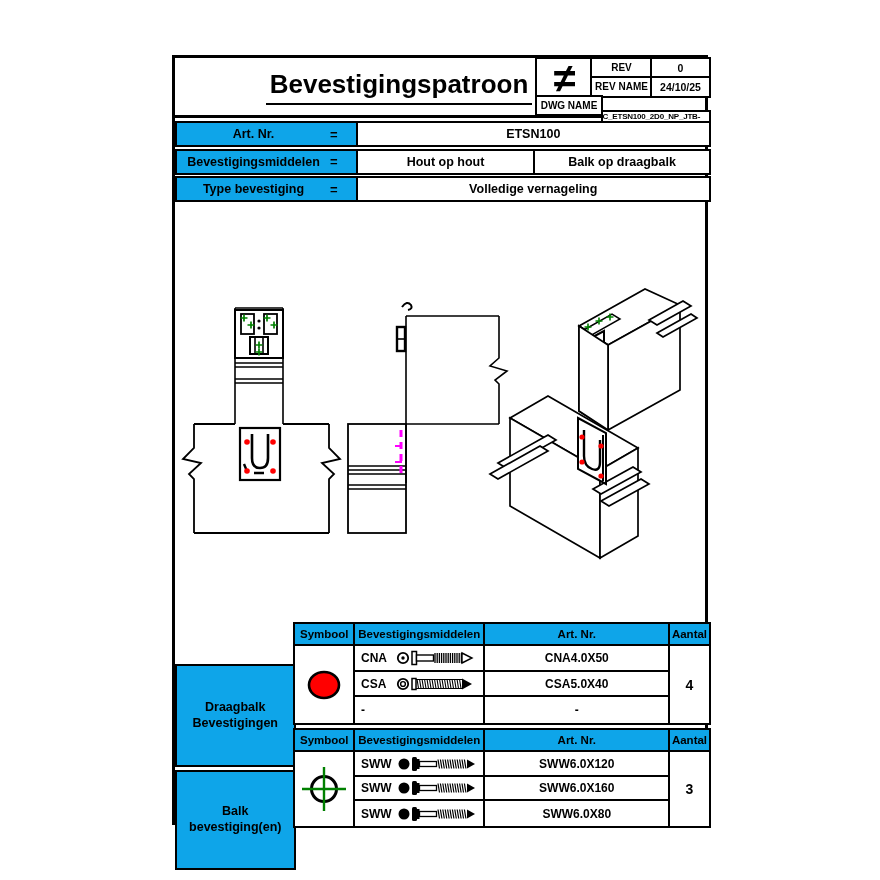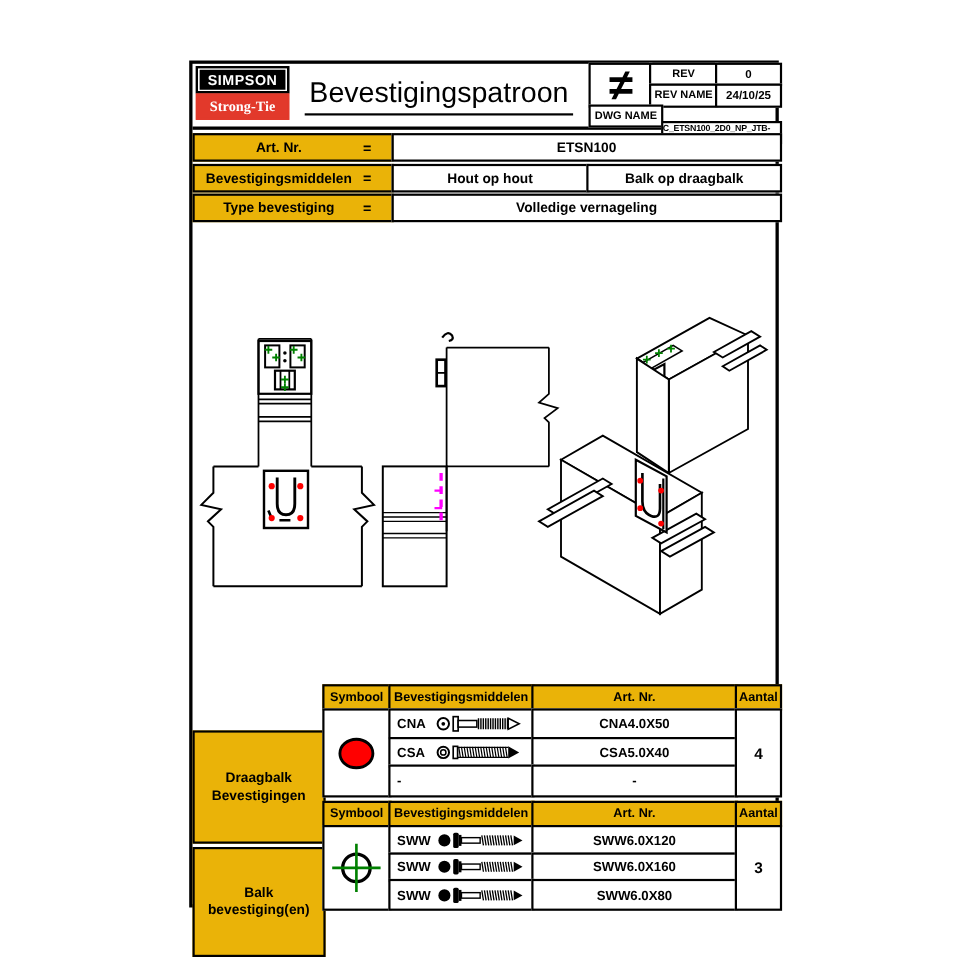--- a/index.html
+++ b/index.html
@@ -1,27 +1,27 @@
 <!DOCTYPE html>
 <html><head>
 <meta charset="utf-8">
 <style>
   html,body{margin:0;padding:0;background:#fff;}
   *{box-sizing:border-box;font-family:"Liberation Sans",sans-serif;}
   .stage{position:relative;width:880px;height:880px;background:#fff;overflow:hidden;}
   .doc{position:absolute;left:172px;top:55px;width:536px;height:770px;border:3px solid #000;background:#fff;}
   .cell{position:absolute;border:2.5px solid #000;display:flex;align-items:center;justify-content:center;background:#fff;}
-  .grey{background:#eab308;}
+  .grey{background:#0ea5e9;}
   
   .hdr{position:absolute;left:0;top:0;width:100%;height:60px;border-bottom:3px solid #000;}
   .logo{position:absolute;left:3px;top:2px;width:85px;}
   .logo-top{background:#000;color:#fff;font-weight:bold;font-size:13px;letter-spacing:.5px;text-align:center;padding:3px 2px;border:2px solid #000;box-shadow:inset 0 0 0 1.5px #fff;}
   .logo-bot{background:#e2392b;color:#fff;font-weight:bold;font-size:13px;text-align:center;padding:2px 2px;font-family:"Liberation Serif",serif;border:2px solid #e2392b;}
   .title-cell{position:absolute;left:88px;top:0;width:272px;height:57px;display:flex;align-items:center;justify-content:center;}
-  .title-cell span{font-size:26px;font-weight:normal;border-bottom:2.5px solid #000;padding:0 4px 3px 4px;}
+  .title-cell span{font-size:26px;font-weight:bold;border-bottom:2.5px solid #000;padding:0 4px 3px 4px;}
   .neq{left:360px;top:-1px;width:58px;height:41px;font-size:40px;font-weight:bold;font-style:italic;line-height:1;}
   .rl{font-size:10px;font-weight:bold;}
   .rv{font-size:10.5px;font-weight:bold;}
   .dwgv{font-size:8px;font-weight:bold;letter-spacing:-.2px;margin-top:15px;}
   
   .ilabel{display:flex;align-items:center;}
   .ilabel .lt{flex:1;text-align:center;font-weight:bold;font-size:12.5px;}
   .ilabel .eq{width:26px;text-align:left;font-weight:bold;font-size:13px;}
   .ival{font-weight:bold;font-size:12.5px;}
   
@@ -33,24 +33,20 @@
   .qtyv{font-weight:bold;font-size:14px;}
   svg{display:block;}
 </style>
 </head>
 <body>
 
 <div class="stage">
   <div class="doc">
 
     <div class="hdr">
-      <div class="logo">
-        <div class="logo-top">SIMPSON</div>
-        <div class="logo-bot">Strong-Tie</div>
-      </div>
       <div class="title-cell">
         <span>Bevestigingspatroon</span>
       </div>
       <div class="cell neq">≠</div>
       <div class="cell rl" style="left:415px;top:-1px;width:63px;height:21px;">REV</div>
       <div class="cell rv" style="left:475px;top:-1px;width:61px;height:21px;">0</div>
       <div class="cell rl" style="left:415px;top:17.5px;width:63px;height:22px;">REV NAME</div>
       <div class="cell rv" style="left:475px;top:17.5px;width:61px;height:22px;">24/10/25</div>
       <div class="cell rl" style="left:360px;top:37px;width:68px;height:21px;">DWG NAME</div>
       <div class="cell dwgv" style="left:425.5px;top:37px;width:110.5px;height:21px;">C_ETSN100_2D0_NP_JTB-NL</div>

